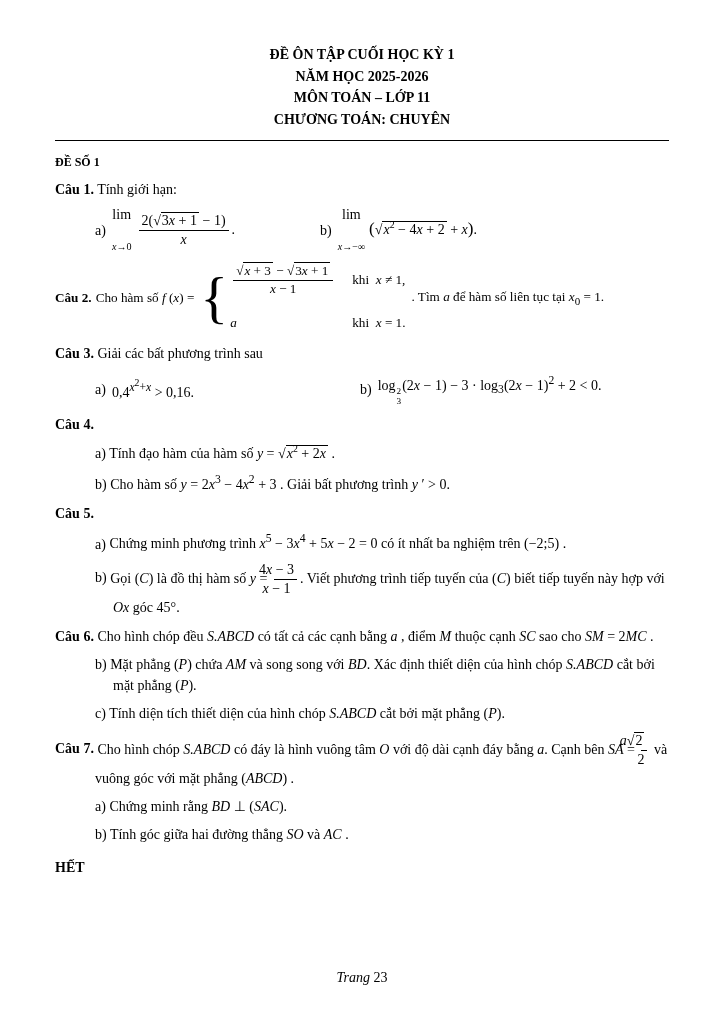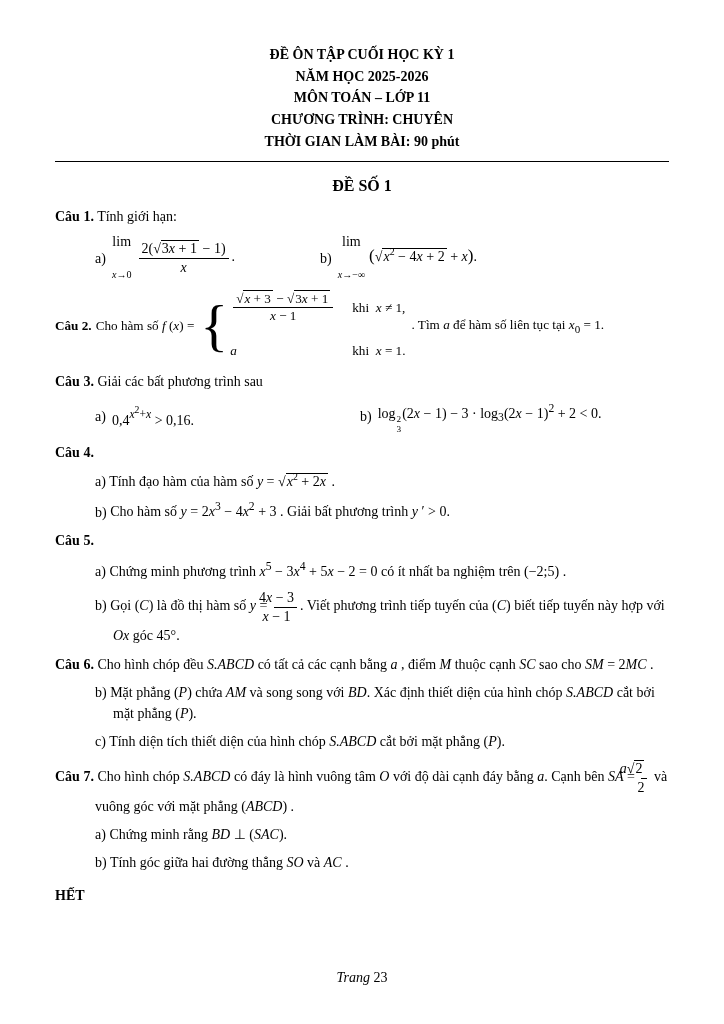--- a/index.html
+++ b/index.html
@@ -7,21 +7,21 @@
     position:relative;
     width:724px;height:1024px;box-sizing:border-box;
     margin:0 auto;
     padding:44px 55px 20px 55px;
     background:#ffffff;color:#000;
     font-family:"Liberation Serif", serif;
     font-size:14px;line-height:1.5;
   }
   .hdr{text-align:center;font-weight:bold;line-height:1.55;}
   .rule{border-top:1px solid #000;margin:9px 0 6px 0;}
-  .title{text-align:center;font-weight:bold;font-size:16px;margin:12px 0 8px 0;}
+  .title{font-weight:bold;font-size:12px;margin:12px 0 8px 0;}
   .q{margin:8px 0;}
   .q-label{font-weight:bold;}
   .q-intro{padding-left:40px;text-indent:-40px;margin:4px 0;}
   .part{padding-left:58px;text-indent:-18px;margin:7px 0;}
   .two-col{display:flex;align-items:center;padding-left:40px;margin:8px 0;}
   .colw1{flex:0 0 225px;display:flex;align-items:center;gap:6px;}
   .colw2{flex:0 0 265px;display:flex;align-items:center;gap:6px;}
   .colflex{flex:1;display:flex;align-items:center;gap:6px;}
   
   .frac{display:inline-flex;flex-direction:column;align-items:center;vertical-align:middle;margin:0 3px;line-height:1.25;text-align:right;}
@@ -45,22 +45,21 @@
 </style>
 </head>
 <body>
 
 <div class="page">
 
   <div class="hdr">
     <div>ĐỀ ÔN TẬP CUỐI HỌC KỲ 1</div>
     <div>NĂM HỌC 2025-2026</div>
     <div>MÔN TOÁN – LỚP 11</div>
-    <div>CHƯƠNG TRÌNH: CHUYÊN</div>
-    <div>THỜI GIAN LÀM BÀI: 90 phút</div>
+    <div>CHƯƠNG TOÁN: CHUYÊN</div>
   </div>
 
   <div class="rule"></div>
 
   <div class="title">ĐỀ SỐ 1</div>
 
   <div class="q">
     <div class="q-intro">
       <b class="q-label">Câu 1.</b>
       <span>Tính giới hạn:</span>

